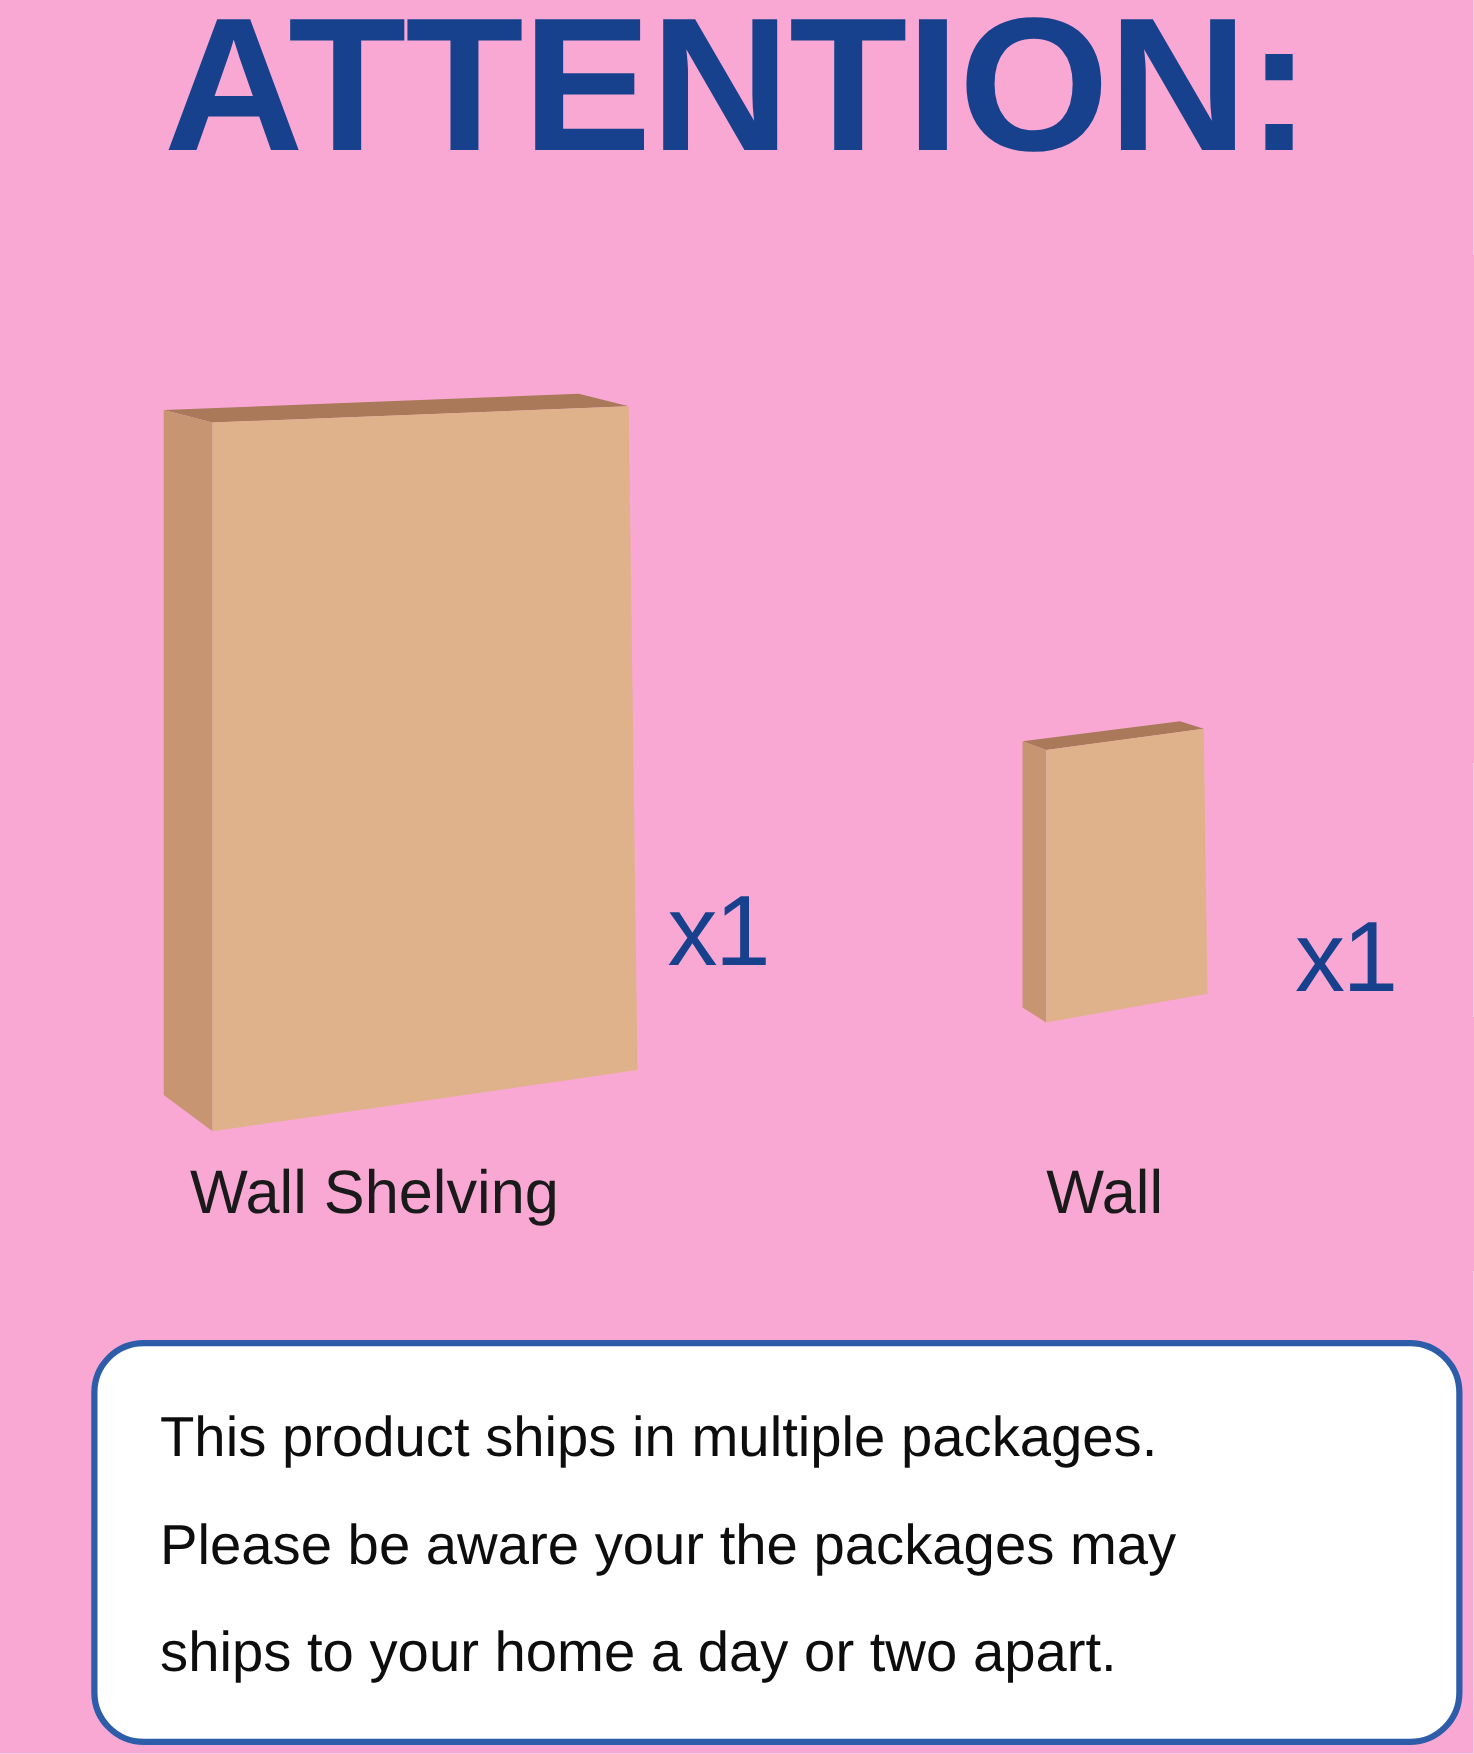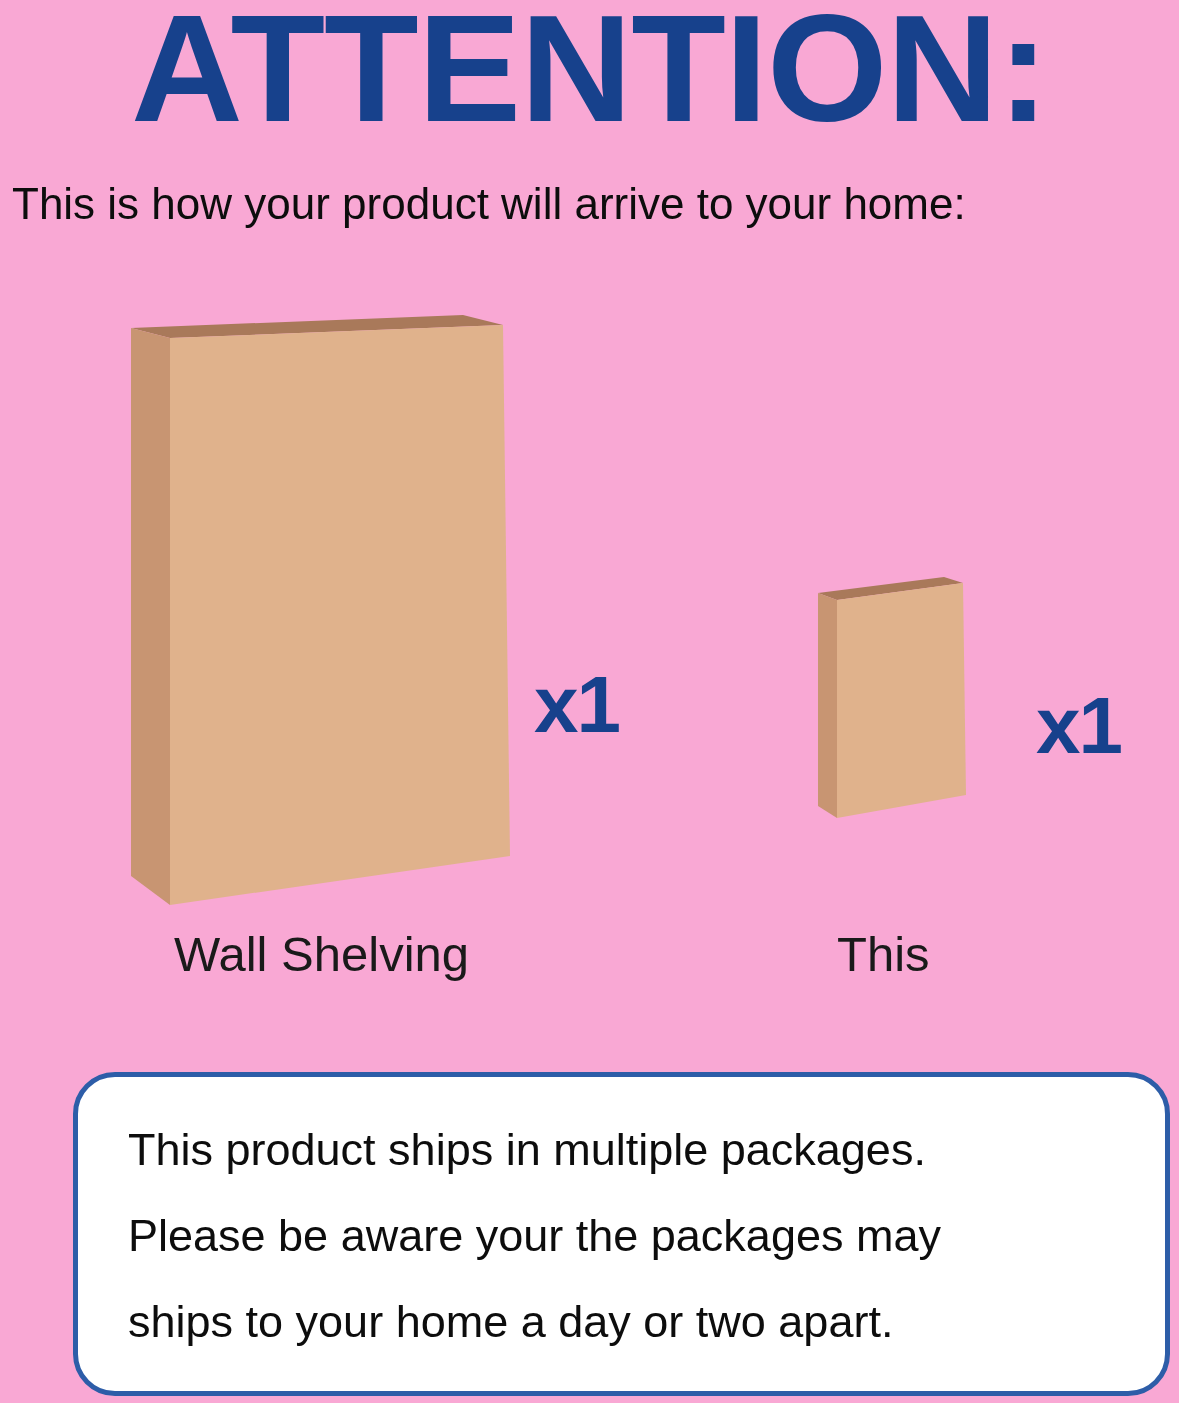--- a/index.html
+++ b/index.html
@@ -61,40 +61,41 @@
     pointer-events: none;
   }
   #package-illustration svg {
     display: block;
   }
 
   
   .qty-label {
     position: absolute;
     font-family: "Liberation Sans", sans-serif;
-    font-weight: 700;
+    font-weight: 400;
     font-size: 80px;
     line-height: 80px;
     color: #17418c;
     letter-spacing: -2px;
+    margin-top: 40px;
   }
   #qty-wall-shelving { left: 534px; top: 665px; }
   #qty-hook         { left: 1036px; top: 686px; }
 
   
   .item-caption {
     position: absolute;
     font-family: "Liberation Sans", sans-serif;
     font-weight: 400;
     font-size: 49px;
     line-height: 58px;
     color: #1a1a1a;
     white-space: nowrap;
   }
-  #caption-wall-shelving { left: 152px; top: 925px; margin-left: 22px; }
+  #caption-wall-shelving { left: 152px; top: 925px; }
   #caption-hook          { left: 837px; top: 925px; }
 
   
   #shipping-notice {
     position: absolute;
     left: 73px;
     top: 1072px;
     width: 1097px;
     height: 324px;
     box-sizing: border-box;
@@ -118,21 +119,20 @@
     white-space: nowrap;
   }
 </style>
 </head>
 <body>
 
 <div id="page">
 
   <div id="attention-heading">ATTENTION:</div>
 
-  <div id="attention-subtitle">This is how your product will arrive to your home:</div>
 
   <div id="package-illustration">
     <svg width="1179" height="1050" viewBox="0 0 1179 1050" xmlns="http://www.w3.org/2000/svg">
 
       <g>
 
         <polygon points="131,328 170,338 503,325 463,315" fill="#a9795a"></polygon>
 
         <polygon points="131,328 170,338 170,905 131,876" fill="#c89572"></polygon>
 
@@ -149,21 +149,21 @@
       </g>
     </svg>
   </div>
 
   <div class="qty-label" id="qty-wall-shelving">x1</div>
 
   <div class="qty-label" id="qty-hook">x1</div>
 
   <div class="item-caption" id="caption-wall-shelving">Wall Shelving</div>
 
-  <div class="item-caption" id="caption-hook">This</div>
+  <div class="item-caption" id="caption-hook">Wall</div>
 
   <div id="shipping-notice">
     <div id="shipping-notice-text">
       <div class="notice-line">This product ships in multiple packages.</div>
       <div class="notice-line">Please be aware your the packages may</div>
       <div class="notice-line">ships to your home a day or two apart.</div>
     </div>
   </div>
 
 </div>

